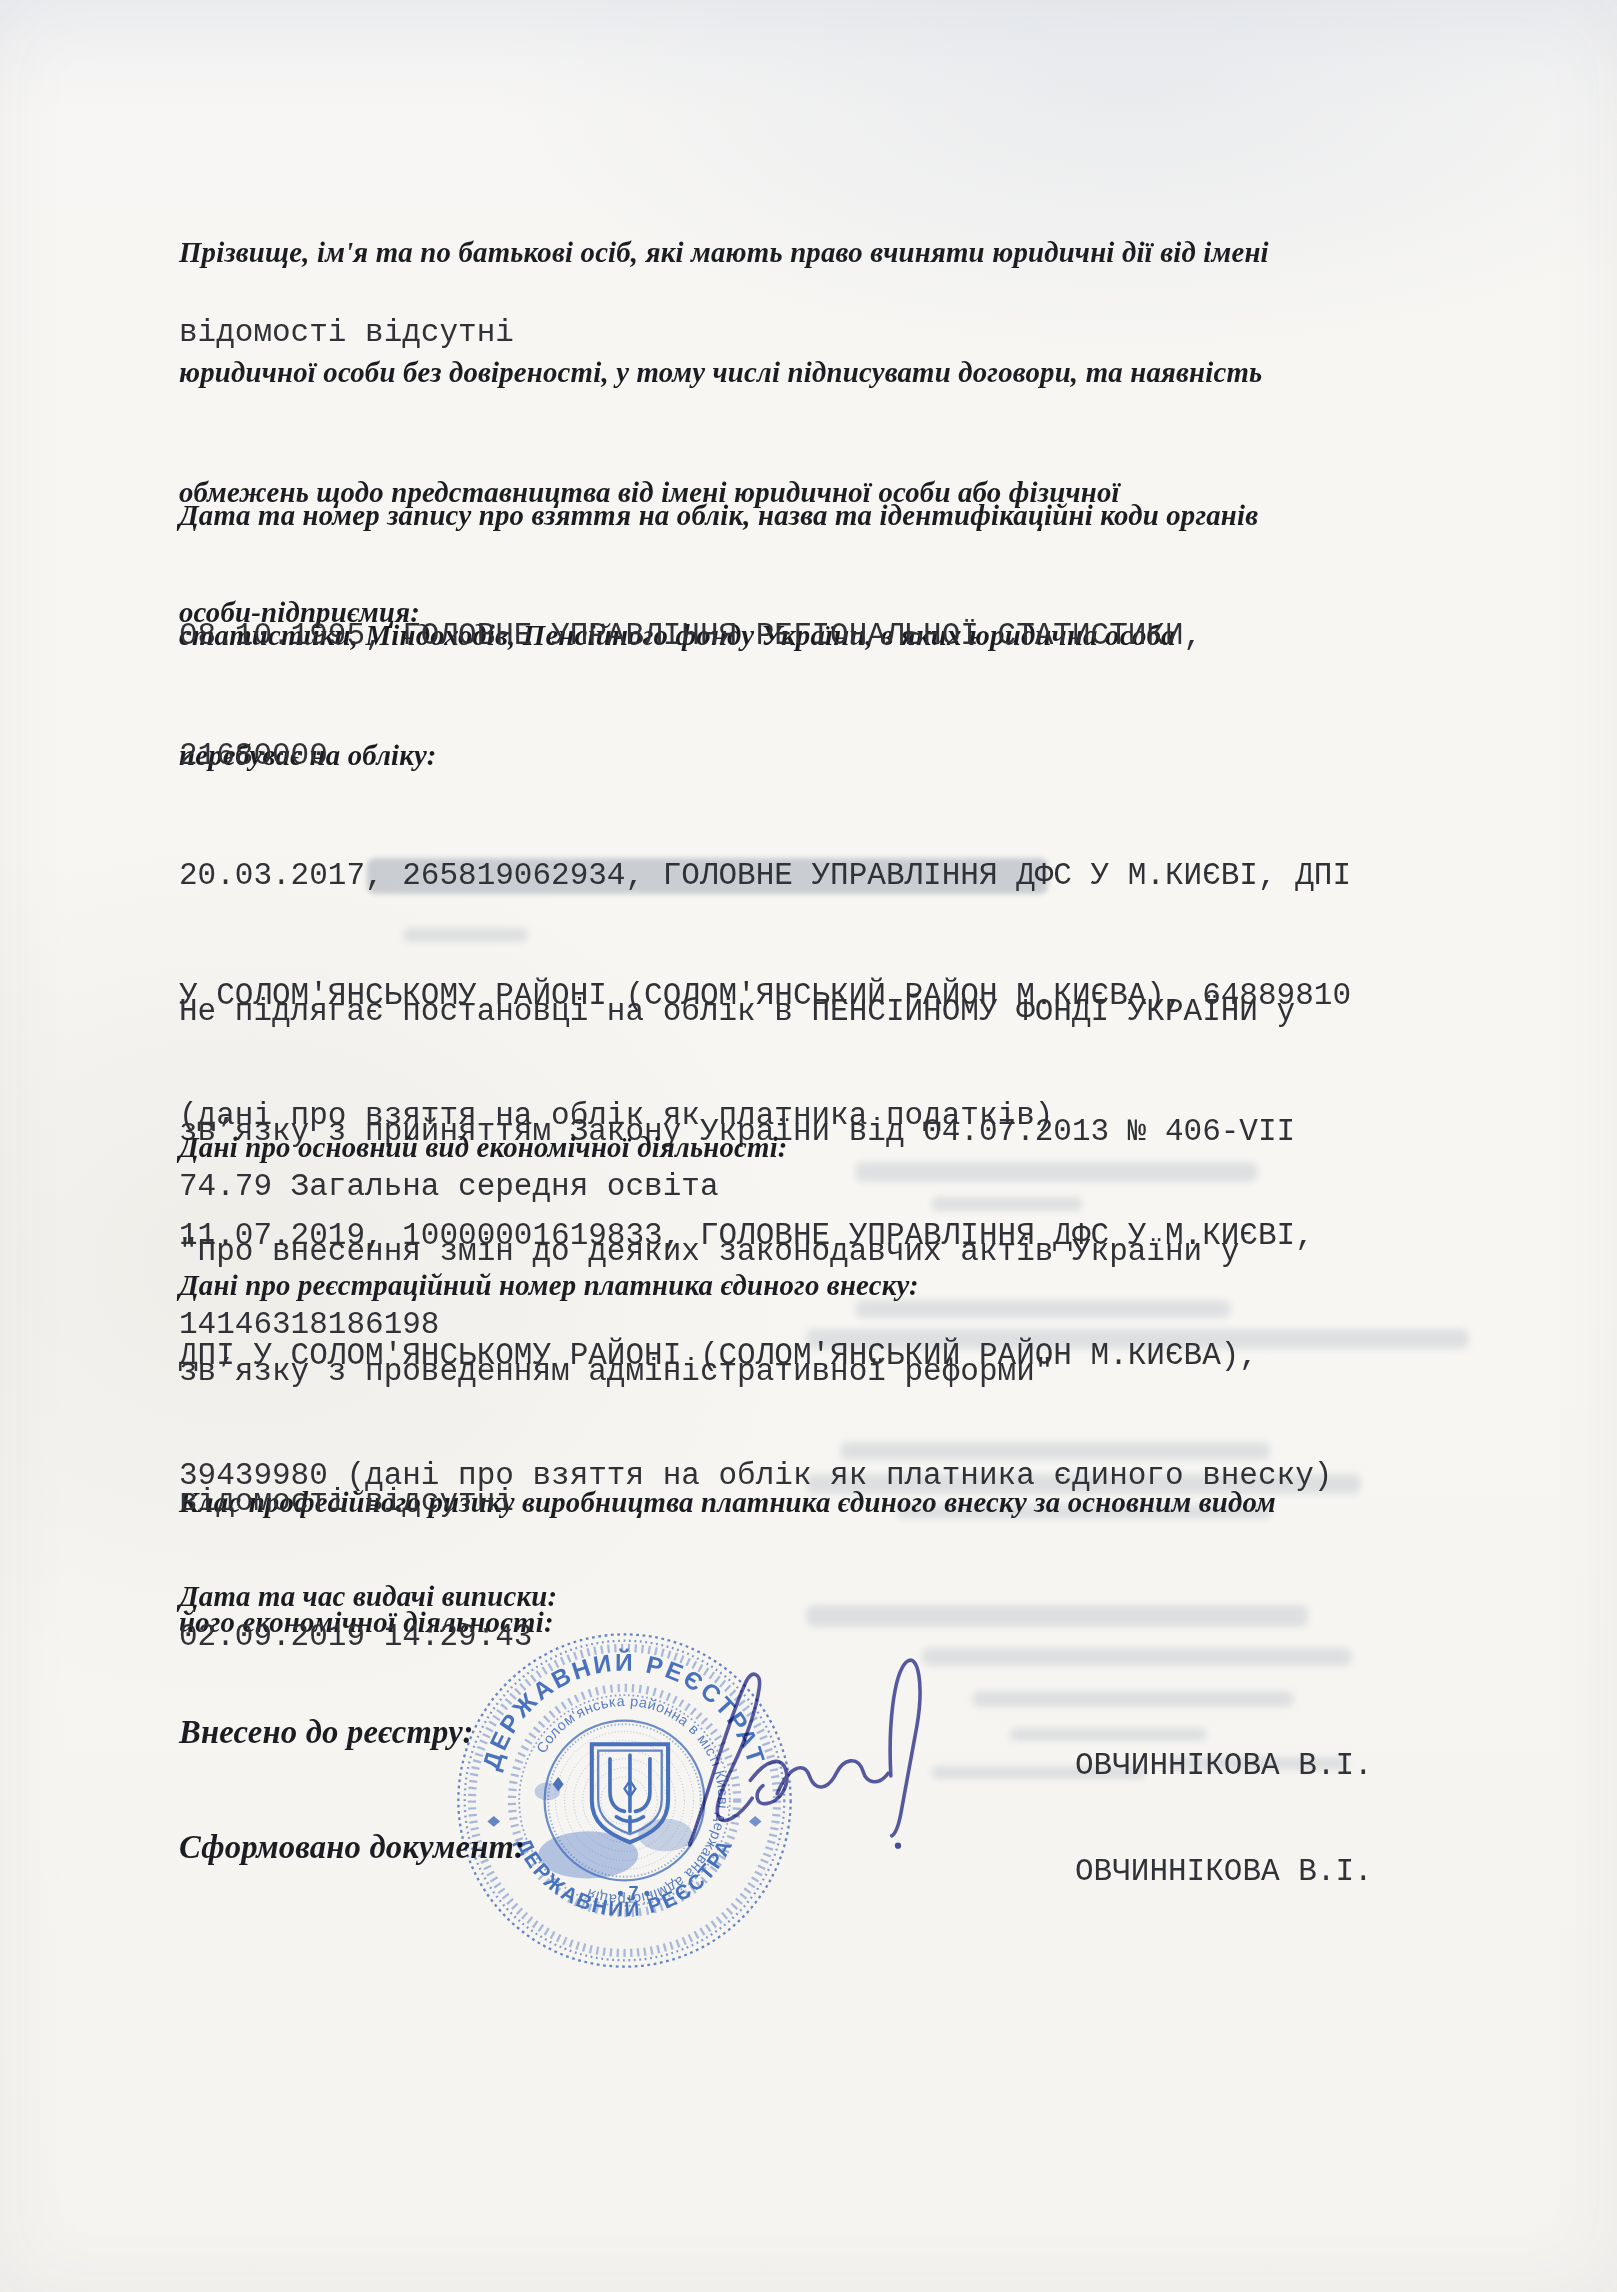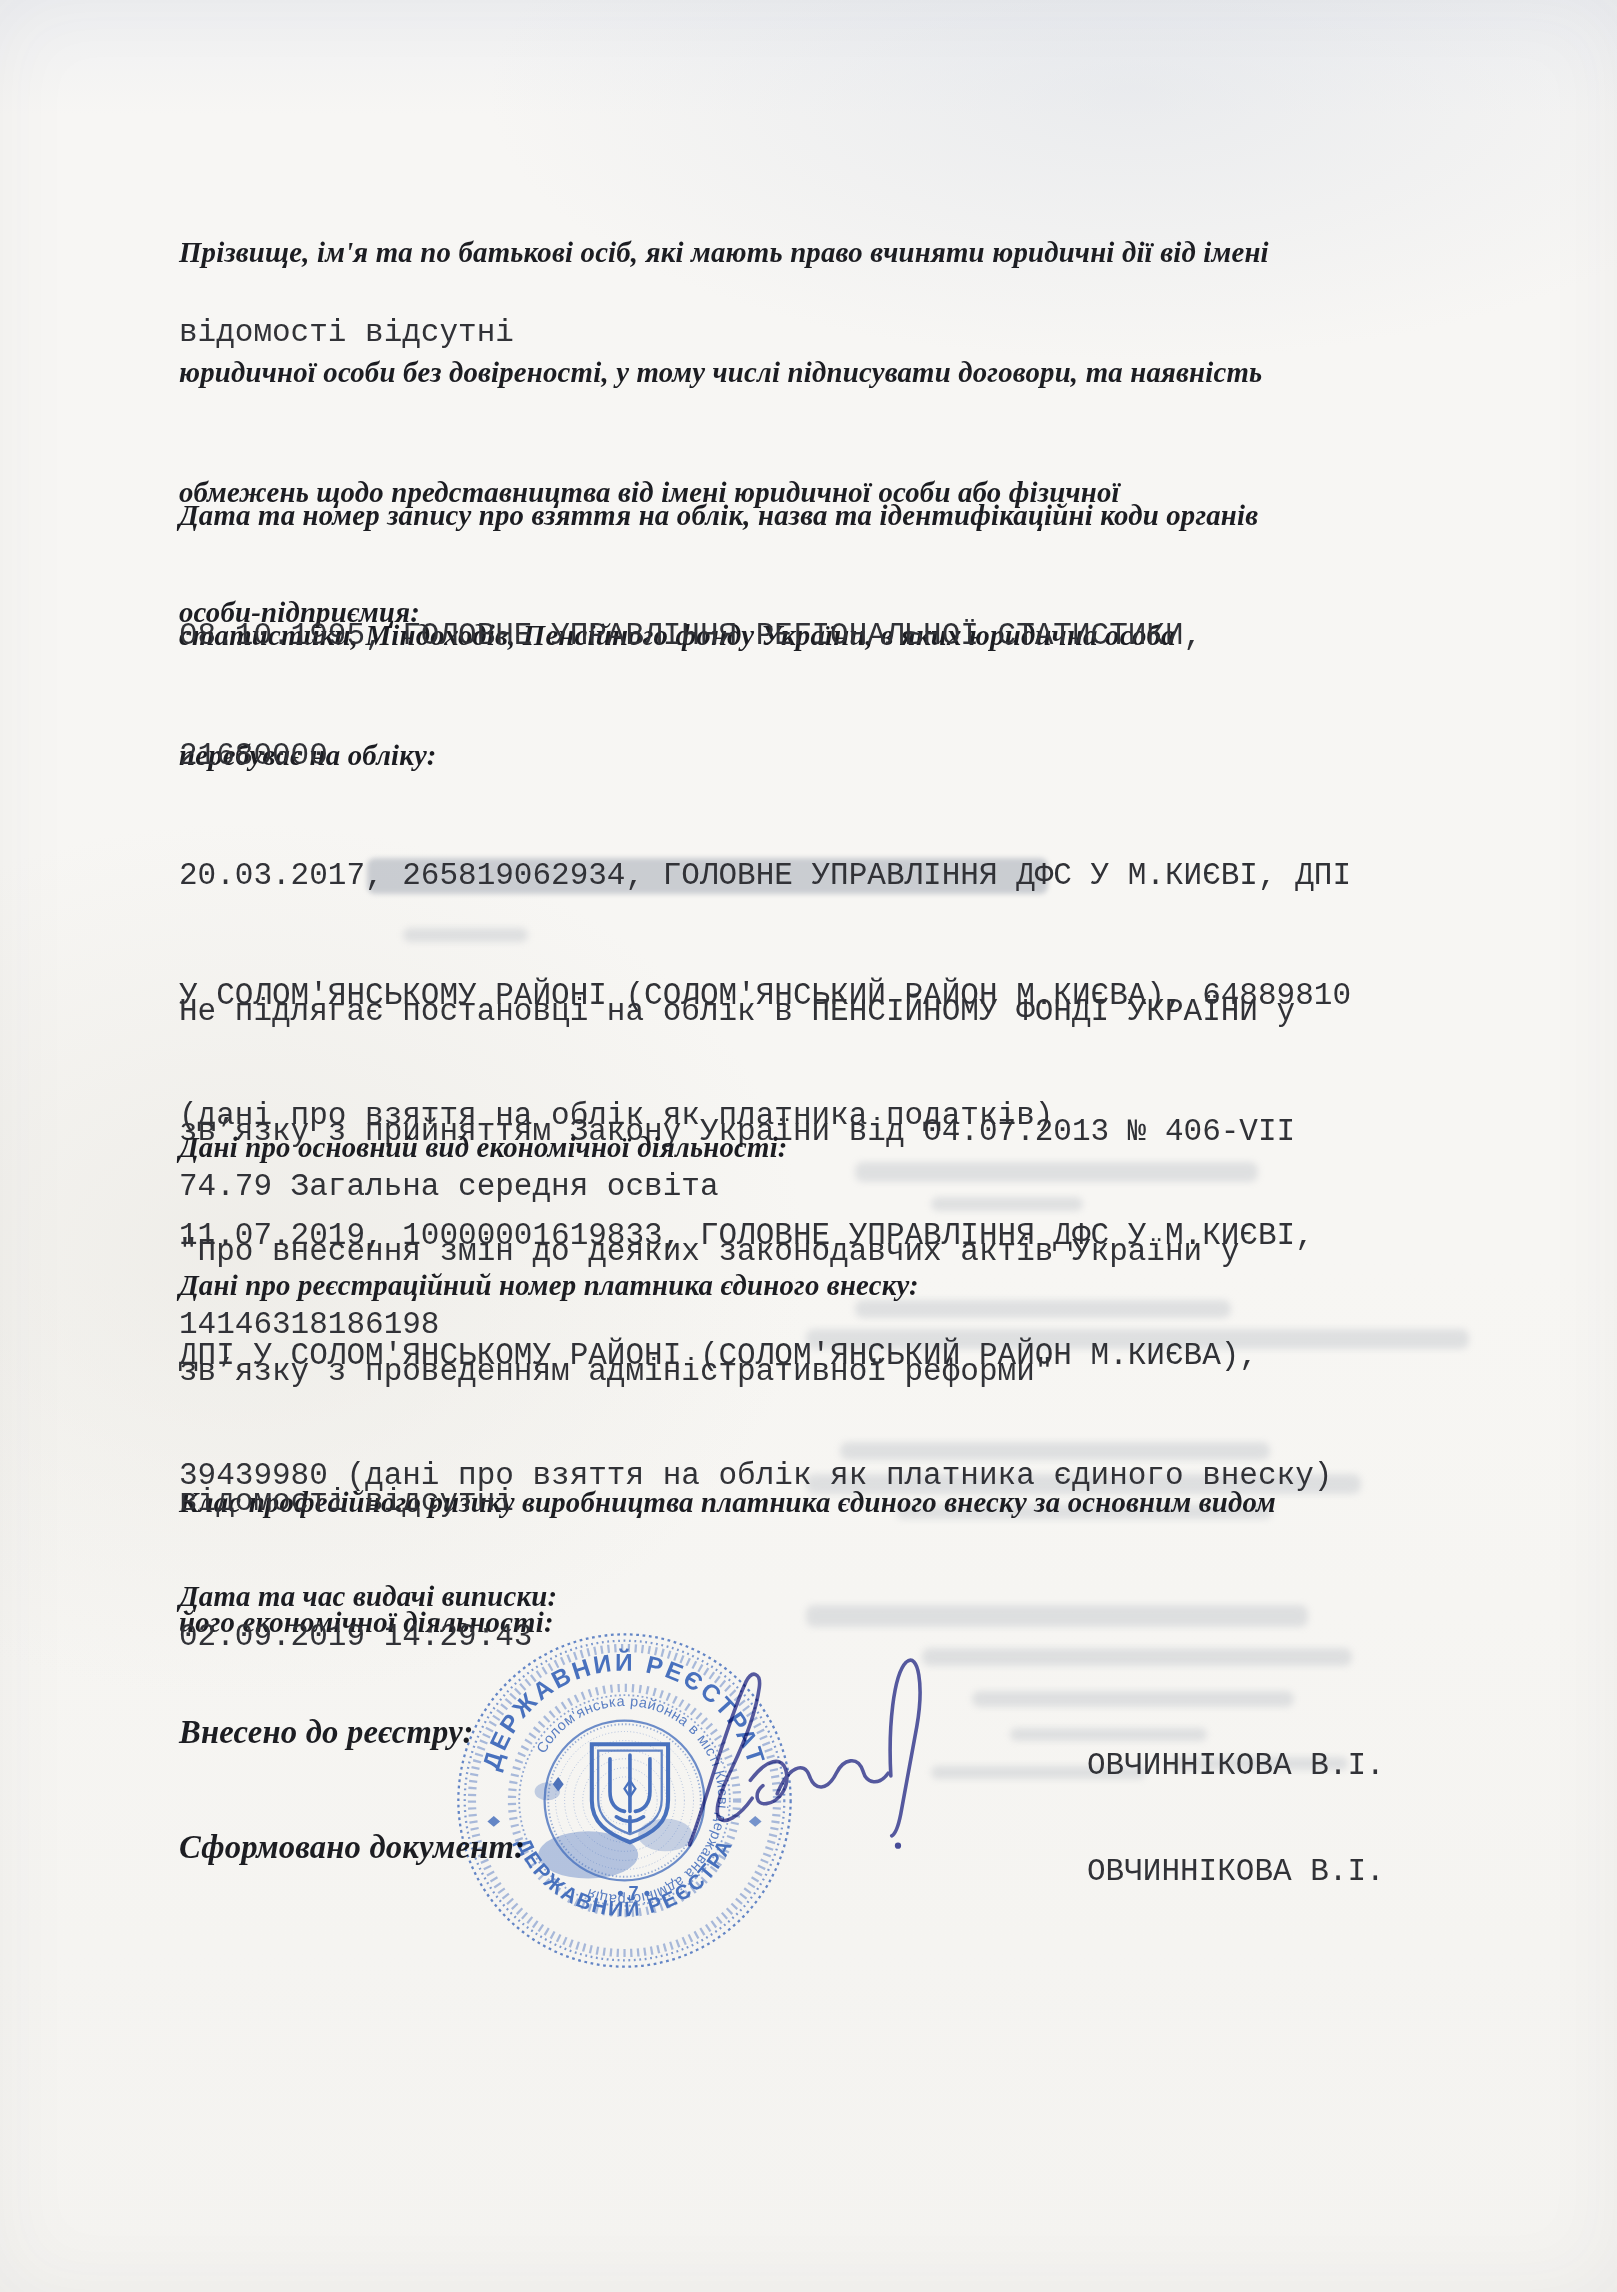--- a/index.html
+++ b/index.html
@@ -14,21 +14,21 @@
   
   .h{position:absolute;left:179px;color:#1c1d22;
      font:italic 700 30px/40px "Liberation Serif","DejaVu Serif",serif;
      letter-spacing:0.2px;transform:scaleX(.96);transform-origin:left top;white-space:pre;}
   .h .ln{height:40px;}
   .big{font-size:34px;}
   .m{position:absolute;left:179px;color:#313237;
      font:400 31px/40px "Liberation Mono","DejaVu Sans Mono",monospace;
      white-space:pre;}
   .m .ln{height:40px;}
-  .name{left:1075px;margin-left:12px;}
+  .name{left:1075px;}
   
   .sm{position:absolute;background:#9aa2ae;opacity:.26;filter:blur(3.6px);border-radius:8px;}
   .sm.dark{opacity:.42;filter:blur(2.7px);background:#8d95a4;}
   
   .stamp{position:absolute;left:452px;top:1628px;width:345px;height:345px;
          mix-blend-mode:multiply;opacity:.93;}
   .sig{position:absolute;left:609px;top:1646px;width:340px;height:215px;
        mix-blend-mode:multiply;}
 </style>
 </head>

